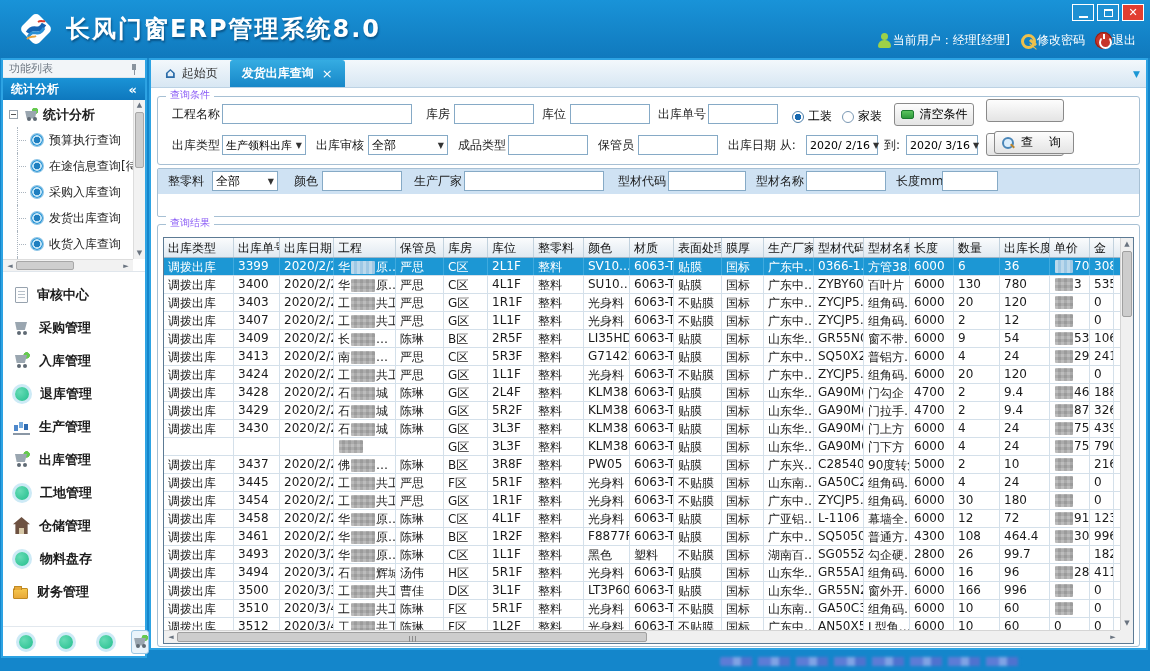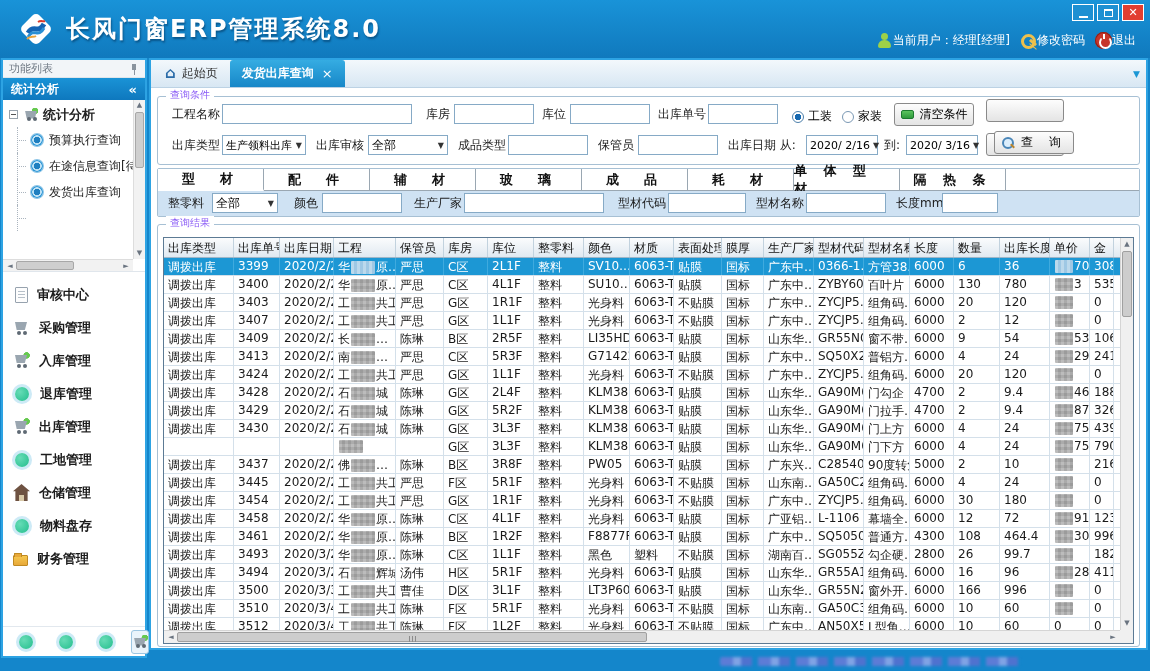--- a/index.html
+++ b/index.html
@@ -240,21 +240,29 @@
           <div class="tree-item">
             <span class="bullet"></span>
             <span>预算执行查询</span>
           </div>
           <div class="tree-item">
             <span class="bullet"></span>
             <span>在途信息查询[待</span>
           </div>
           <div class="tree-item">
             <span class="bullet"></span>
+            <span>采购入库查询</span>
+          </div>
+          <div class="tree-item">
+            <span class="bullet"></span>
             <span>发货出库查询</span>
+          </div>
+          <div class="tree-item">
+            <span class="bullet"></span>
+            <span>收货入库查询</span>
           </div>
           <div class="tree-item"></div>
         </div>
     </div>
     <div class="tree-vscroll">
       <div class="sb-arrow up">▲</div>
       <div class="thumb"></div>
       <div class="sb-arrow dn">▼</div>
     </div>
     <div class="tree-hscroll">
@@ -274,20 +282,24 @@
       </div>
       <div class="menu-item">
         <span class="ic ic-cart green"></span>
         <span>入库管理</span>
       </div>
       <div class="menu-item">
         <span class="ic ic-dot"></span>
         <span>退库管理</span>
       </div>
       <div class="menu-item">
+        <span class="ic ic-chart"></span>
+        <span>生产管理</span>
+      </div>
+      <div class="menu-item">
         <span class="ic ic-cart green"></span>
         <span>出库管理</span>
       </div>
       <div class="menu-item">
         <span class="ic ic-dot"></span>
         <span>工地管理</span>
       </div>
       <div class="menu-item">
         <span class="ic ic-house"></span>
         <span>仓储管理</span>
@@ -383,30 +395,20 @@
       <div class="btn3d" style="left:828px;top:2px;width:78px;" hidden=""></div>
       <div class="btn3d" style="left:828px;top:36px;width:78px;" hidden=""></div>
 
       <div class="btn3d" style="left:836px;top:34px;width:80px;">
         <span class="mag-ic"></span>
         <span style="letter-spacing:6px;">查 询</span>
       </div>
     </div>
 
     <div class="matbox">
-      <div class="mat-tabs" id="mat-tabs">
-          <div class="mtab active">型　材</div>
-          <div class="mtab">配　件</div>
-          <div class="mtab">辅　材</div>
-          <div class="mtab">玻　璃</div>
-          <div class="mtab">成　品</div>
-          <div class="mtab">耗　材</div>
-          <div class="mtab">单 体 型 材</div>
-          <div class="mtab">隔 热 条</div>
-        </div>
       <div class="filter-row">
         <span class="flabel" style="left:10px;">整零料</span>
         <div class="combo" style="left:54px;width:66px;">
           <span>全部</span>
             <span class="arr">▼</span>
         </div>
         <span class="flabel" style="left:136px;">颜色</span>
         <input class="tb" style="left: 164px; width: 80px;">
         <span class="flabel" style="left:256px;">生产厂家</span>
         <input class="tb" style="left: 306px; width: 140px;">

